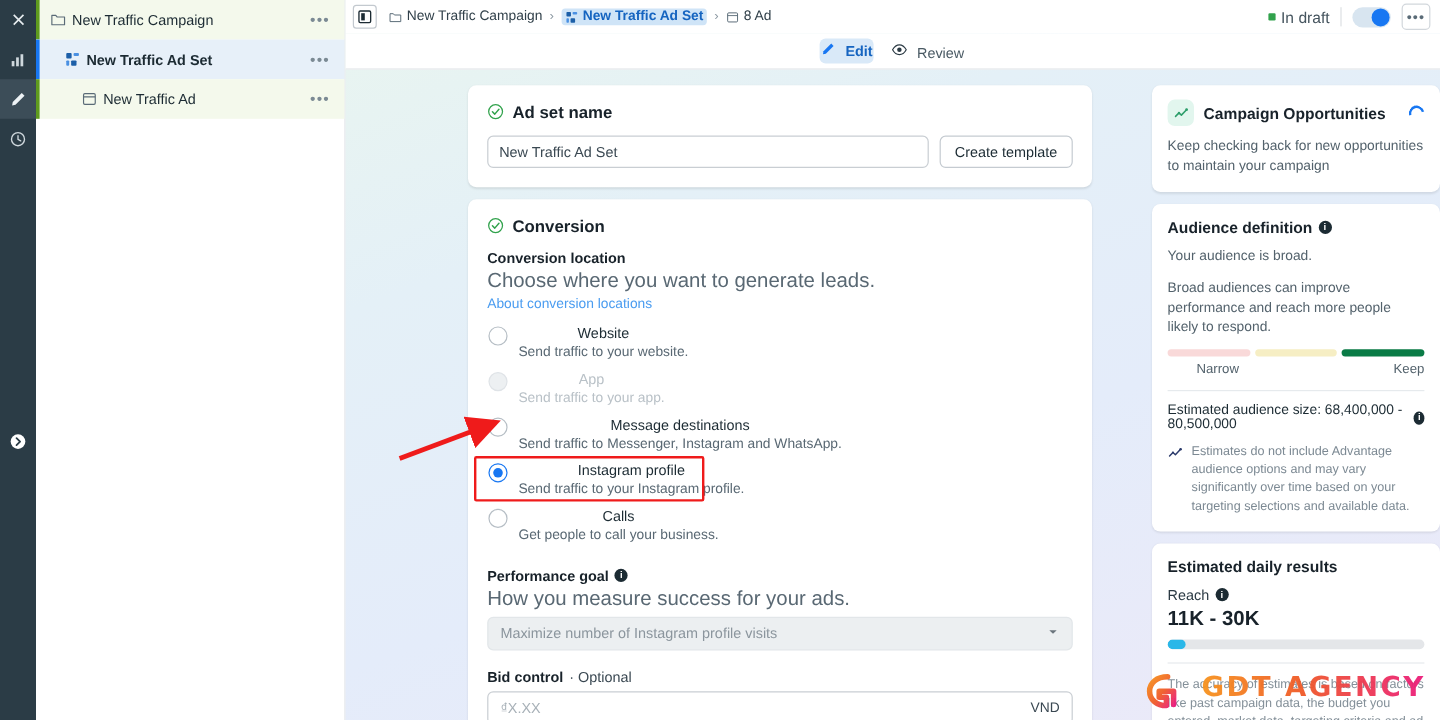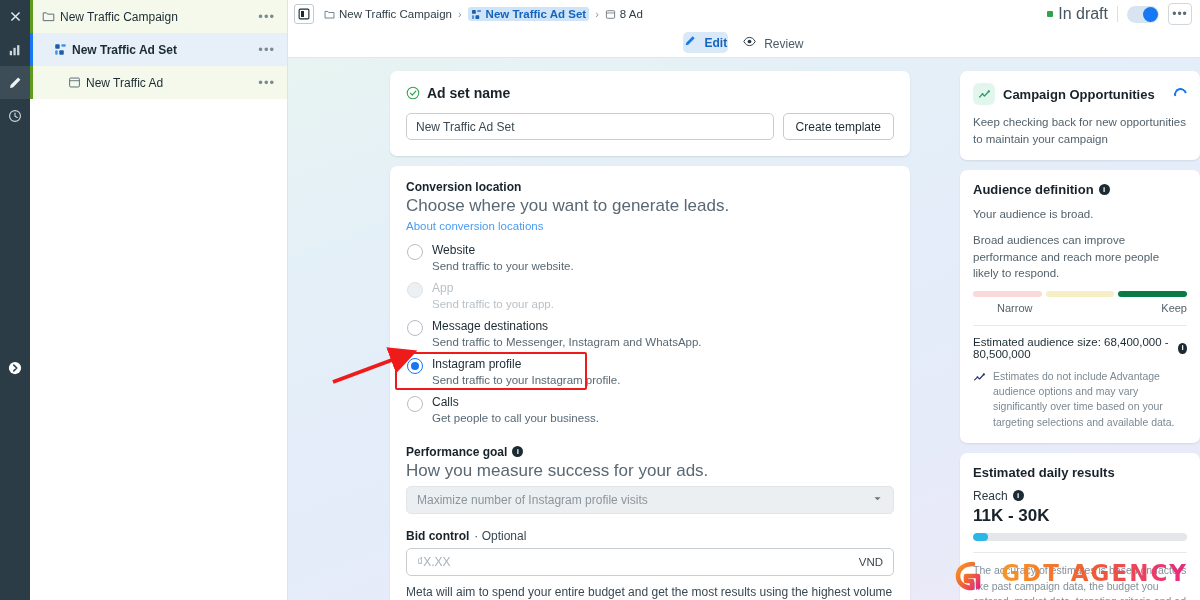--- a/index.html
+++ b/index.html
@@ -82,21 +82,21 @@
   .crumbs { display: flex; align-items: center; gap: 6px; flex: 1; font-size: 11.5px; }
   .crumb { display: flex; align-items: center; gap: 4px; color: #31404a; white-space: nowrap; }
   .crumb.sel {
     background: #cfe4f7; color: #1564c0; font-weight: bold;
     border-radius: 3px; padding: 1px 3px;
   }
   .crumb-sep { color: #8b98a2; font-size: 11px; }
   .crumb .ci { display: flex; align-items: center; color: #5a6b77; }
   .crumb.sel .ci { color: #1564c0; }
   .status-wrap { display: flex; align-items: center; gap: 9px; }
-  .status { display: flex; align-items: center; gap: 5px; color: #46555f; font-size: 16px; white-space: nowrap; }
+  .status { display: flex; align-items: center; gap: 5px; color: #46555f; font-size: 13px; white-space: nowrap; }
   .dot { width: 6px; height: 6px; border-radius: 1px; background: #31a24c; }
   .vdiv { width: 1px; height: 16px; background: #dcdfe3; }
   .toggle {
     width: 32px; height: 17px; border-radius: 9px; background: #d8e5f0; position: relative;
   }
   .toggle .knob {
     position: absolute; right: 1px; top: 1px; width: 15px; height: 15px;
     border-radius: 50%; background: #1877f2;
   }
   .kebab {
@@ -145,21 +145,21 @@
     height: 27px; border: 1px solid #c5cbd1; border-radius: 5px;
     background: #fff; display: flex; align-items: center; padding: 0 12px;
     font-size: 12px; color: #1c2b33; white-space: nowrap;
   }
 
   .sub-head { font-size: 12px; font-weight: bold; color: #18222a; margin-bottom: 2px;
               display: flex; align-items: center; gap: 5px; }
   .sub-desc { font-size: 17px; color: #596873; margin-bottom: 4px; }
   .link { font-size: 11.5px; color: #4a9cf0; margin-bottom: 8px; display: block; }
 
-  .radio-list { margin-bottom: 2px; }
+  .radio-list { margin-bottom: 2px; text-align: center; }
   .radio-row {
     display: flex; gap: 9px; align-items: flex-start;
     padding: 3px 0 4px 1px; position: relative;
   }
   .radio {
     width: 16px; height: 16px; border-radius: 50%;
     border: 1.5px solid #b6bec5; background: #fff;
     flex-shrink: 0; margin-top: 1px;
     display: flex; align-items: center; justify-content: center;
   }
@@ -416,20 +416,29 @@
           </span>
           <span>Ad set name</span>
         </div>
         <div class="name-row">
           <div class="txtinput">New Traffic Ad Set</div>
           <div class="btn-outline">Create template</div>
         </div>
       </div>
 
       <div class="card">
+        <div class="card-title">
+          <span class="check">
+            <svg width="14" height="14" viewBox="0 0 16 16">
+              <circle cx="8" cy="8" r="6.6" fill="none" stroke="#31a24c" stroke-width="1.2"></circle>
+              <path d="M5 8.2 L7.2 10.4 L11.2 5.8" fill="none" stroke="#31a24c" stroke-width="1.4" stroke-linecap="round" stroke-linejoin="round"></path>
+            </svg>
+          </span>
+          <span>Conversion</span>
+        </div>
 
         <div class="sub-head">Conversion location</div>
         <div class="sub-desc">Choose where you want to generate leads.</div>
         <a class="link">About conversion locations</a>
 
         <div class="radio-list">
 
           <div class="radio-row">
             <span class="radio"></span>
             <span>

